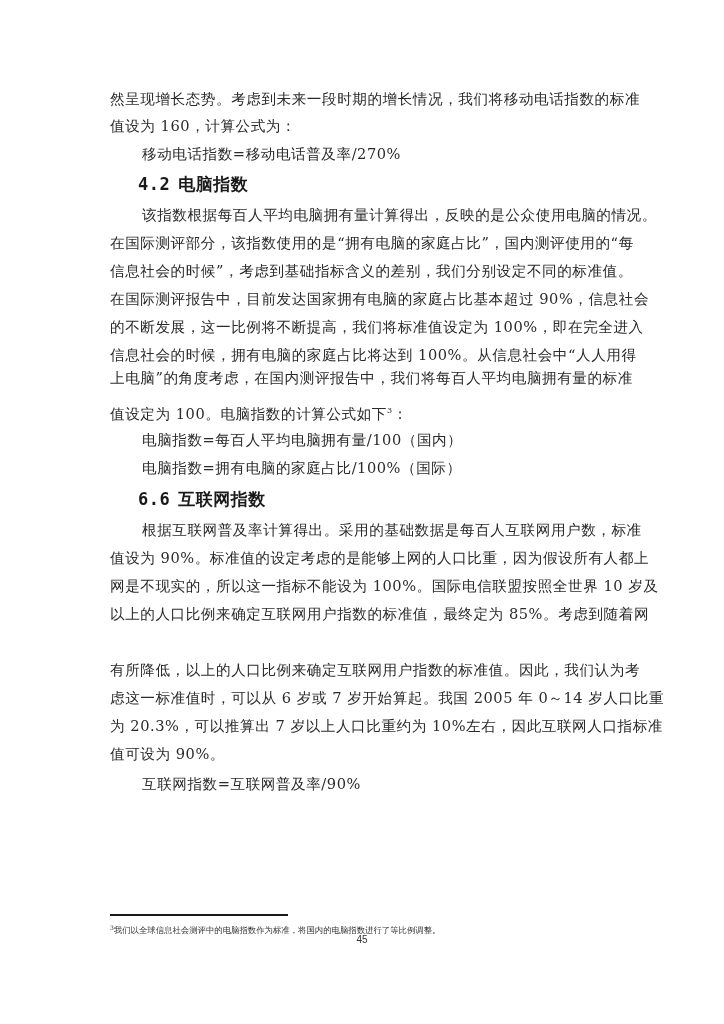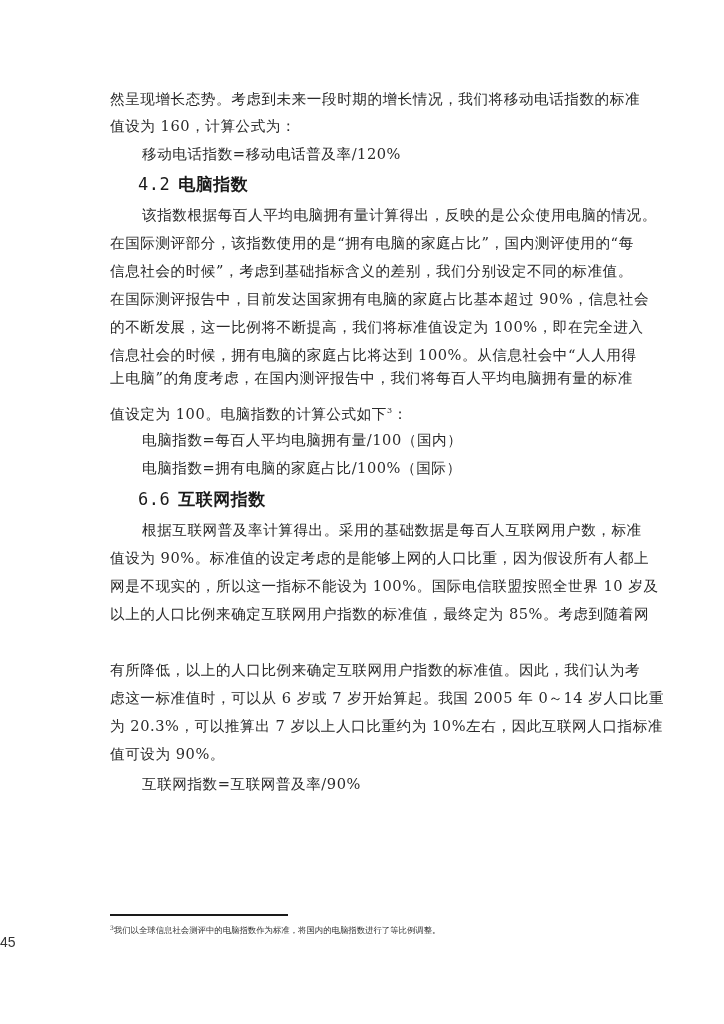--- a/index.html
+++ b/index.html
@@ -15,35 +15,35 @@
     font-size: 14.6px; line-height: 20px; white-space: nowrap;
     letter-spacing: 0.55px;
   }
   .indent { left: 142px; width: 474px; }
   .heading {
     position: absolute; left: 138px;
     font-size: 17px; font-weight: bold; line-height: 22px;
     font-family: "DejaVu Sans", "Liberation Sans", sans-serif;
     color: #1a1a1a; letter-spacing: 0.5px;
   }
-  .heading .num { font-family: "DejaVu Sans Mono", "Liberation Mono", monospace; font-weight: normal; margin-right: 8px; }
+  .heading .num { font-family: "DejaVu Sans Mono", "Liberation Mono", monospace; font-weight: bold; margin-right: 8px; }
   sup { font-size: 8px; vertical-align: 6px; }
   .fn-rule { position: absolute; left: 110px; top: 914px; width: 178px; height: 2px; background: #1a1a1a; }
   .footnote { position: absolute; left: 110px; top: 922px; font-size: 8.4px; line-height: 12px; white-space: nowrap; color: #333; }
   .footnote sup { font-size: 6px; vertical-align: 3px; }
-  .pagenum { position: absolute; left: 0; width: 724px; top: 934px; font-size: 14px; font-family: "Liberation Sans", sans-serif; color: #333; }
+  .pagenum { position: absolute; left: 0; width: 724px; top: 934px; text-align: center; font-size: 10px; font-family: "Liberation Sans", sans-serif; color: #333; }
 </style>
 </head>
 <body>
 
 <div class="page">
 
   <div class="line" style="top:89px">然呈现增长态势。考虑到未来一段时期的增长情况，我们将移动电话指数的标准</div>
   <div class="line" style="top:116px">值设为 160，计算公式为：</div>
-  <div class="line indent" style="top:144px">移动电话指数=移动电话普及率/120%</div>
+  <div class="line indent" style="top:144px">移动电话指数=移动电话普及率/270%</div>
 
   <div class="heading" style="top:173px">
     <span class="num">4.2</span><span>电脑指数</span>
   </div>
 
   <div class="line indent" style="top:205px">该指数根据每百人平均电脑拥有量计算得出，反映的是公众使用电脑的情况。</div>
   <div class="line" style="top:233px">在国际测评部分，该指数使用的是“拥有电脑的家庭占比”，国内测评使用的“每</div>
   <div class="line" style="top:261px">信息社会的时候”，考虑到基础指标含义的差别，我们分别设定不同的标准值。</div>
   <div class="line" style="top:289px">在国际测评报告中，目前发达国家拥有电脑的家庭占比基本超过 90%，信息社会</div>
   <div class="line" style="top:317px">的不断发展，这一比例将不断提高，我们将标准值设定为 100%，即在完全进入</div>

